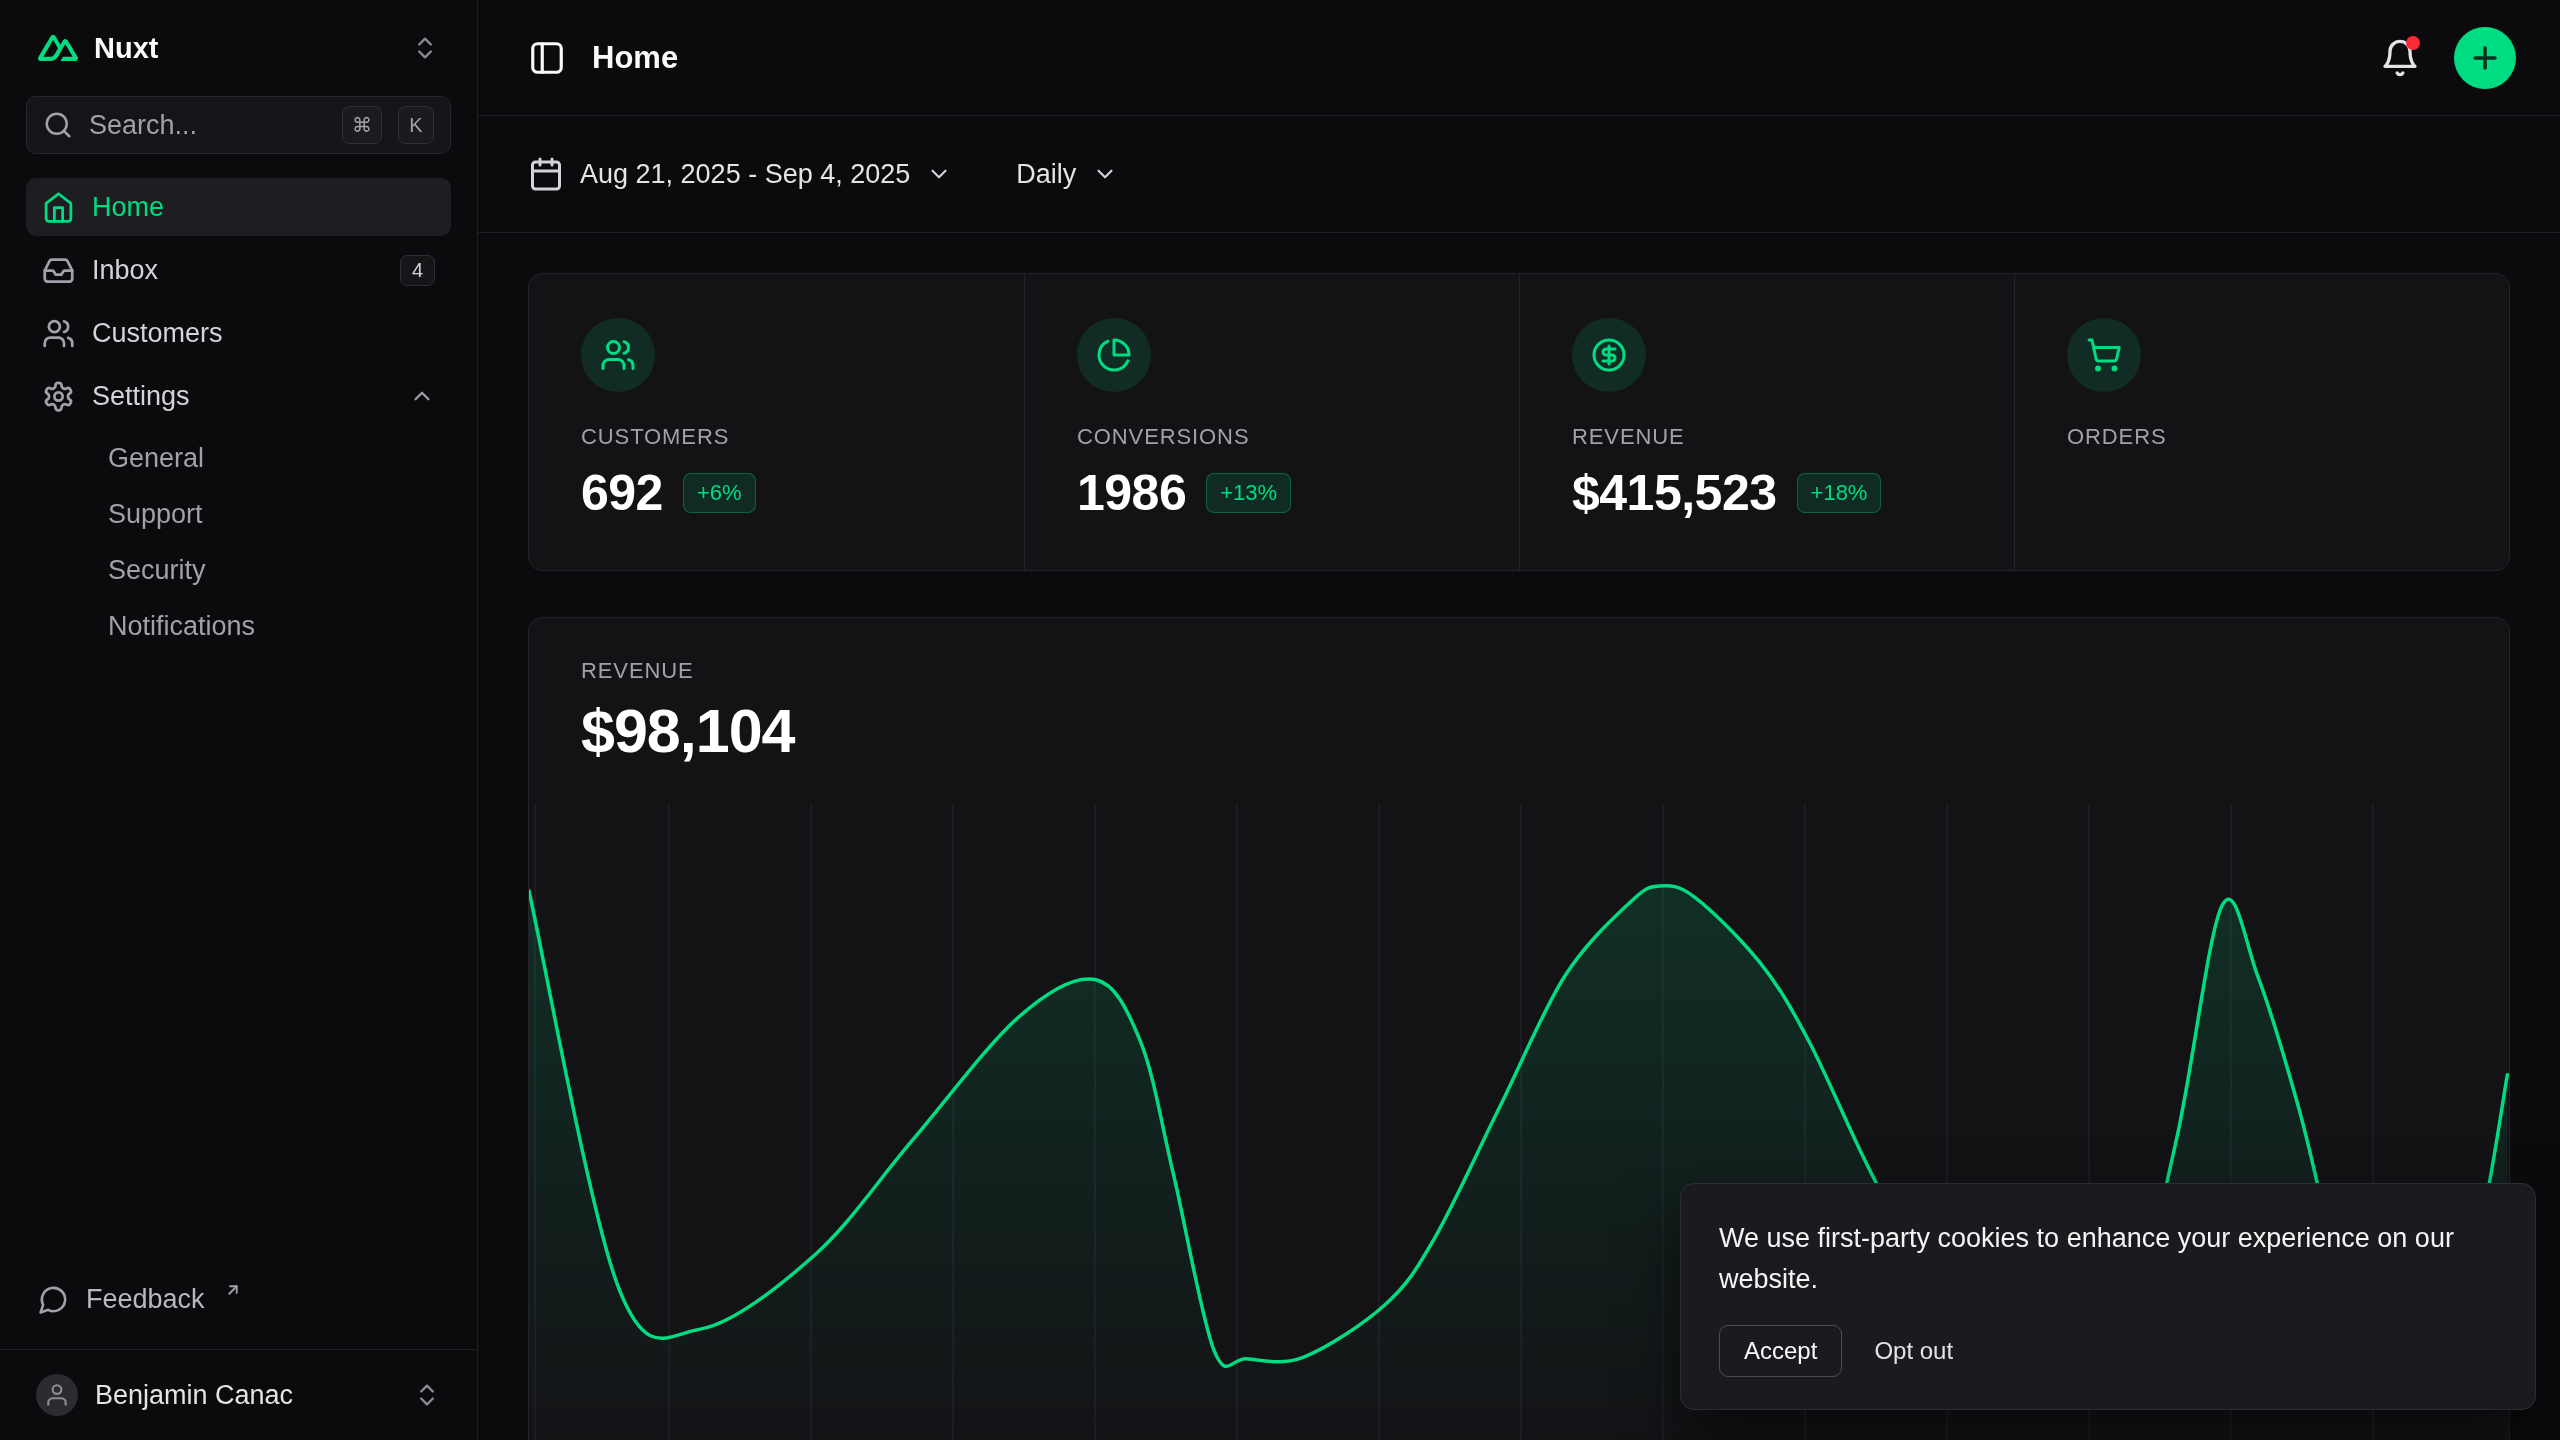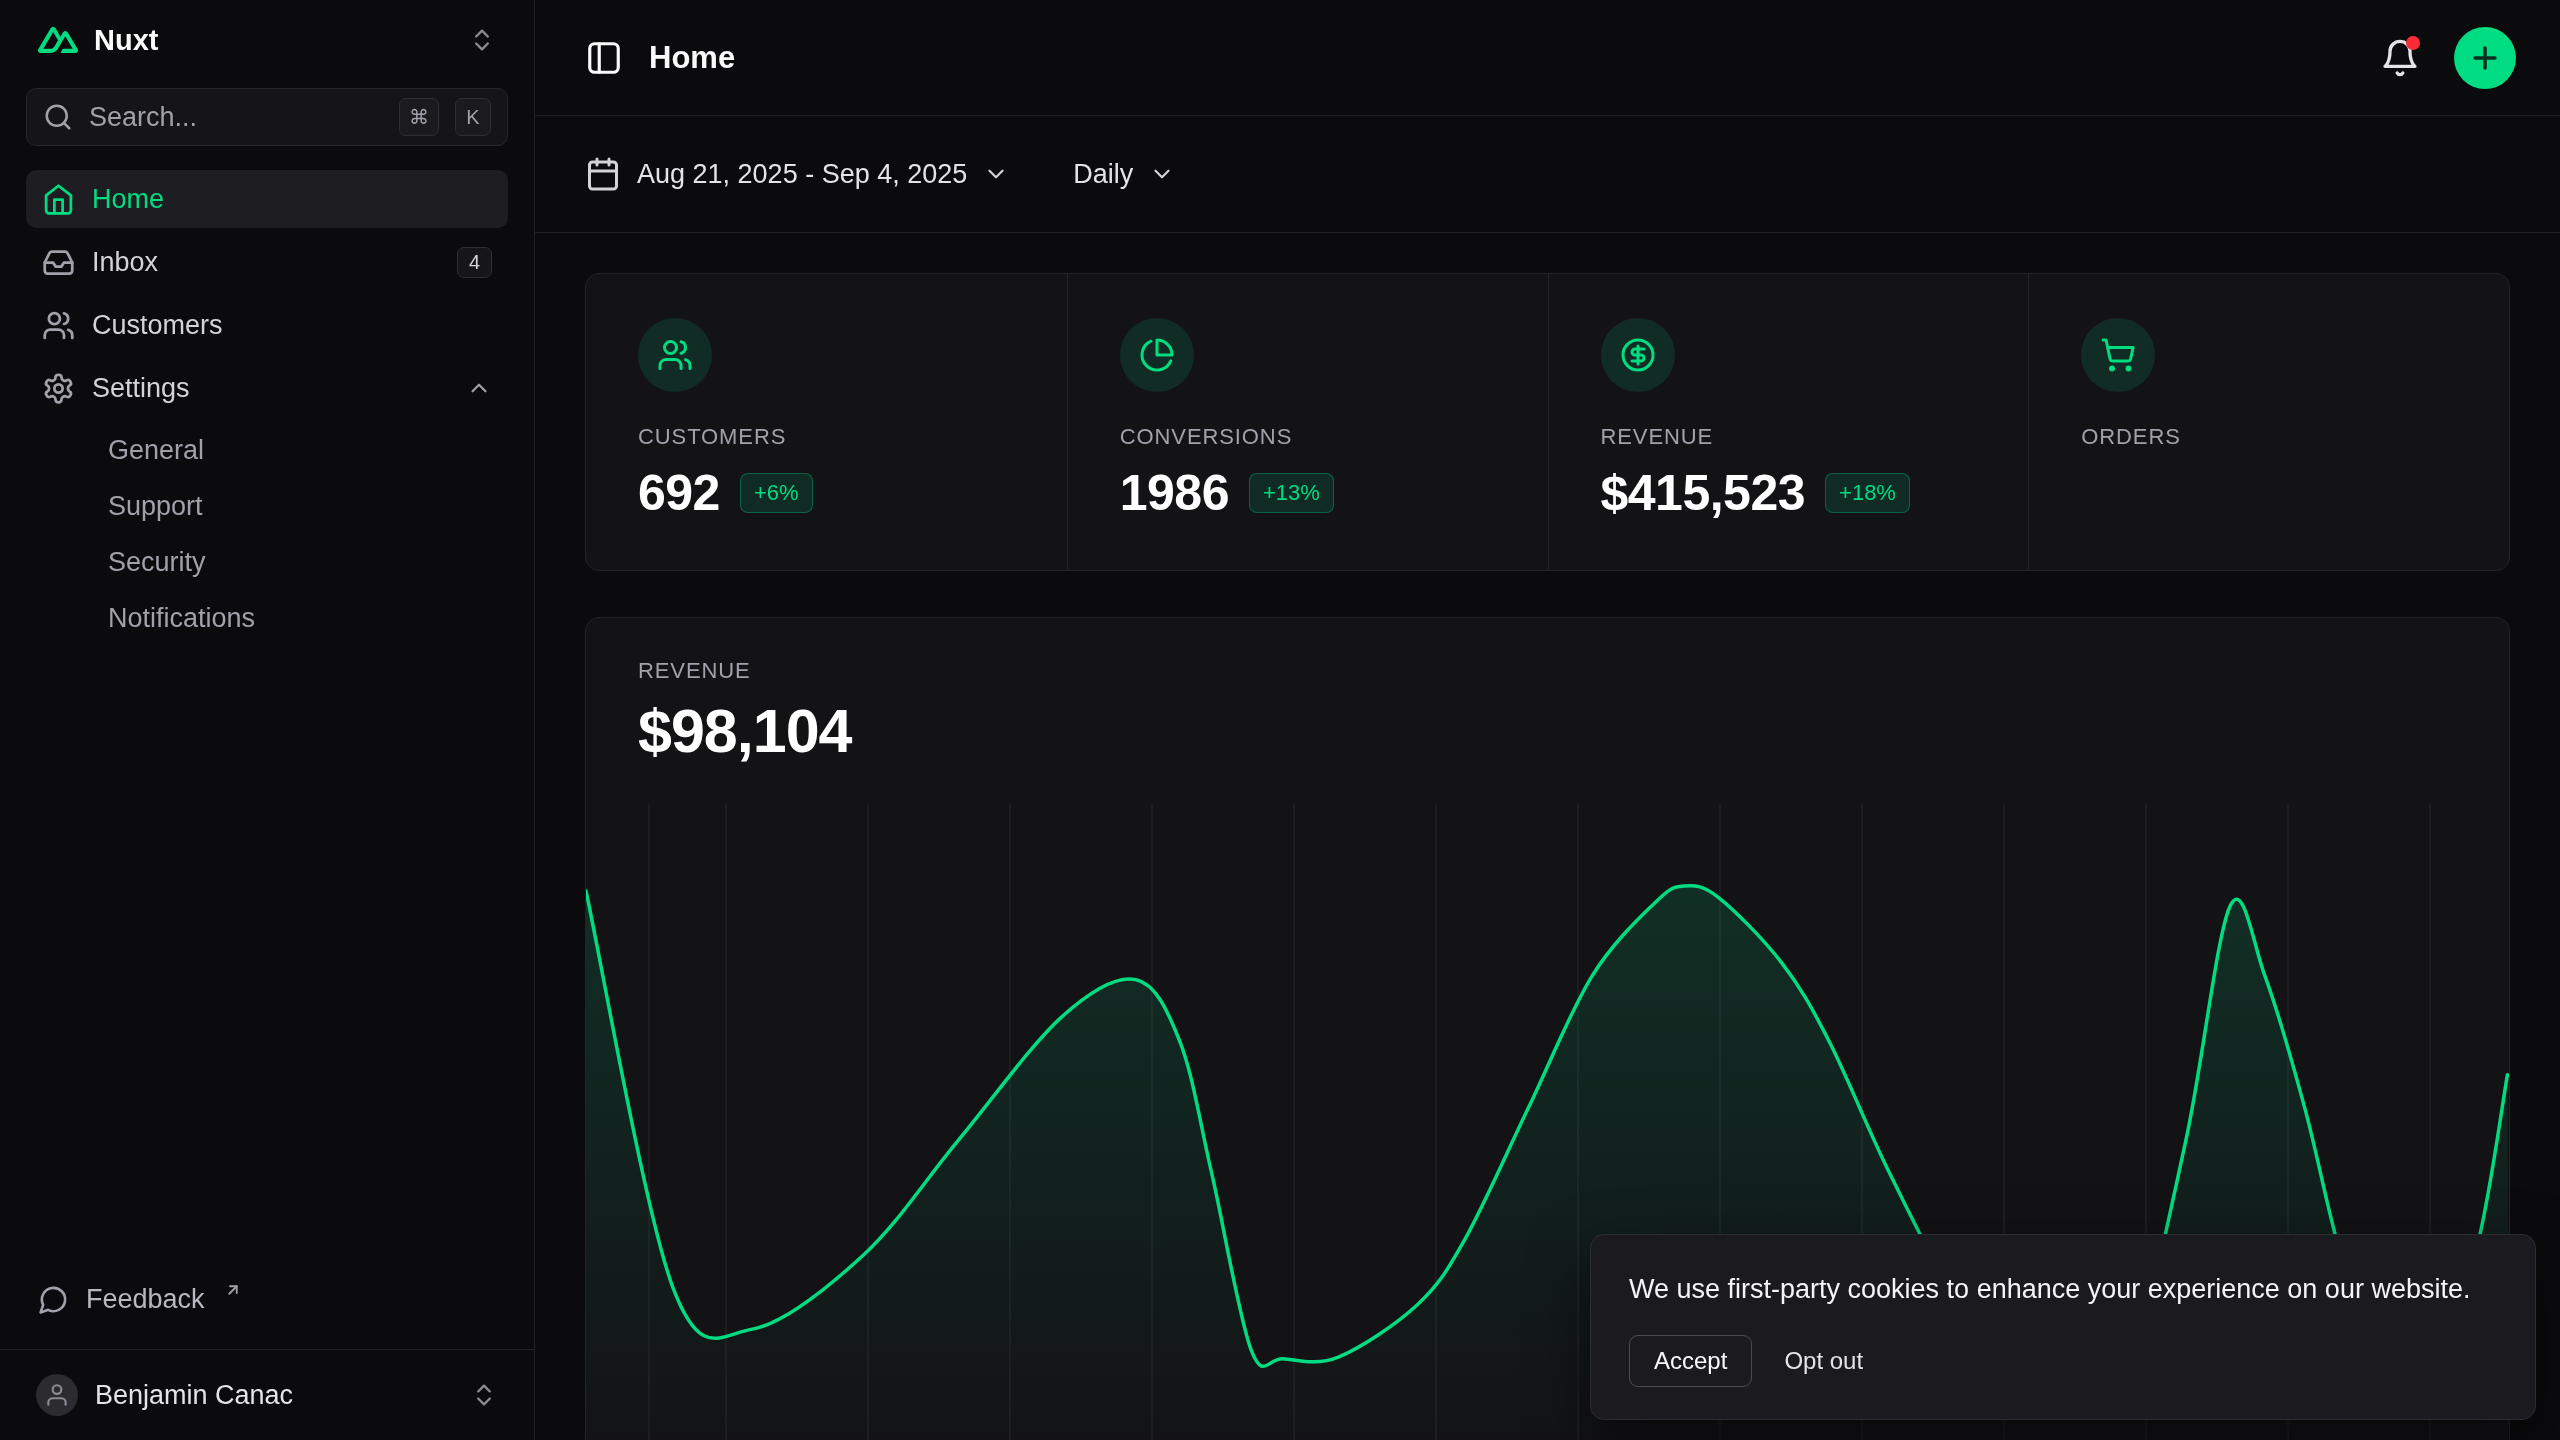--- a/index.html
+++ b/index.html
@@ -1,21 +1,21 @@
 <!DOCTYPE html>
 <html><head>
 <meta charset="utf-8">
 <style>
   * { margin:0; padding:0; box-sizing:border-box; }
   html,body { background:#0b0b0d; }
   body { font-family:"Liberation Sans","DejaVu Sans",sans-serif; color:#fafafa; }
   .app { position:relative; width:2560px; height:1440px; background:#0b0b0d; display:flex; overflow:hidden; }
 
   
-  .sidebar { width:535px; flex:none; border-right:1px solid #1f1f24; display:flex; flex-direction:column; padding:8px 26px 0; }
+  .sidebar { width:478px; flex:none; border-right:1px solid #1f1f24; display:flex; flex-direction:column; padding:16px 26px 0; }
   .team-switcher { display:flex; align-items:center; gap:16px; padding:12px 12px; border-radius:10px; cursor:pointer; }
   .team-switcher .brand-name { font-size:29px; font-weight:600; color:#fafafa; }
   .icon { display:inline-flex; align-items:center; justify-content:center; flex:none; }
   .icon svg { display:block; }
   .muted-icon { color:#8b8b93; }
   .ml-auto { margin-left:auto; }
 
   .search { height:58px; display:flex; align-items:center; gap:16px; padding:0 16px; background:#151519; border:1px solid #26262c; border-radius:10px; margin:16px 0 24px; color:#a1a1aa; font-size:27px; cursor:text; }
   .kbd { min-width:36px; height:38px; padding:0 9px; display:inline-flex; align-items:center; justify-content:center; background:#1a1a1f; border:1px solid #2e2e35; border-radius:7px; font-size:20px; color:#a1a1aa; }
 
@@ -66,21 +66,21 @@
   .revenue-card { margin-top:46px; background:#131316; border:1px solid #232329; border-radius:14px; height:1020px; flex:none; overflow:hidden; }
   .revenue-header { padding:40px 52px 38px; }
   .revenue-label { font-size:22px; font-weight:500; letter-spacing:0.9px; color:#a1a1aa; }
   .revenue-value { margin-top:12px; font-size:61px; font-weight:700; letter-spacing:-1px; color:#ffffff; }
   .chart { position:relative; height:640px;
     background-image:repeating-linear-gradient(90deg, #1c1c21 0px, #1c1c21 2px, transparent 2px, transparent 142px);
     background-position:139px 0; }
   .chart svg { position:absolute; inset:0; width:100%; height:100%; }
 
   
-  .cookie-banner { position:absolute; right:24px; bottom:20px; width:946px; background:#1b1b1f; border:1px solid #2c2c33; border-radius:14px; padding:34px 38px 32px; box-shadow:0 24px 60px rgba(0,0,0,0.55); z-index:10; }
+  .cookie-banner { position:absolute; right:24px; bottom:30px; width:856px; background:#1b1b1f; border:1px solid #2c2c33; border-radius:14px; padding:34px 38px 32px; box-shadow:0 24px 60px rgba(0,0,0,0.55); z-index:10; }
   .cookie-message { font-size:27px; line-height:1.5; color:#f4f4f5; }
   .cookie-actions { margin-top:26px; display:flex; align-items:center; gap:10px; }
   .cookie-accept { font-family:inherit; font-size:24px; font-weight:500; color:#fafafa; background:transparent; border:1px solid #4b4b54; border-radius:9px; padding:11px 24px; cursor:pointer; }
   .cookie-optout { font-family:inherit; font-size:24px; font-weight:500; color:#e4e4e7; background:transparent; border:none; padding:11px 22px; cursor:pointer; }
 </style>
 </head>
 <body>
 
 <div class="app">
 

